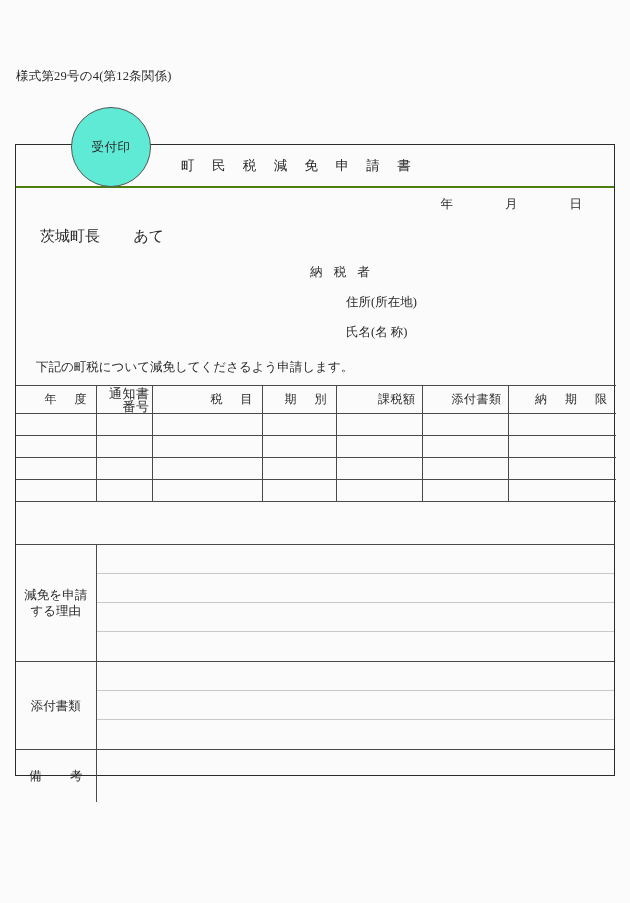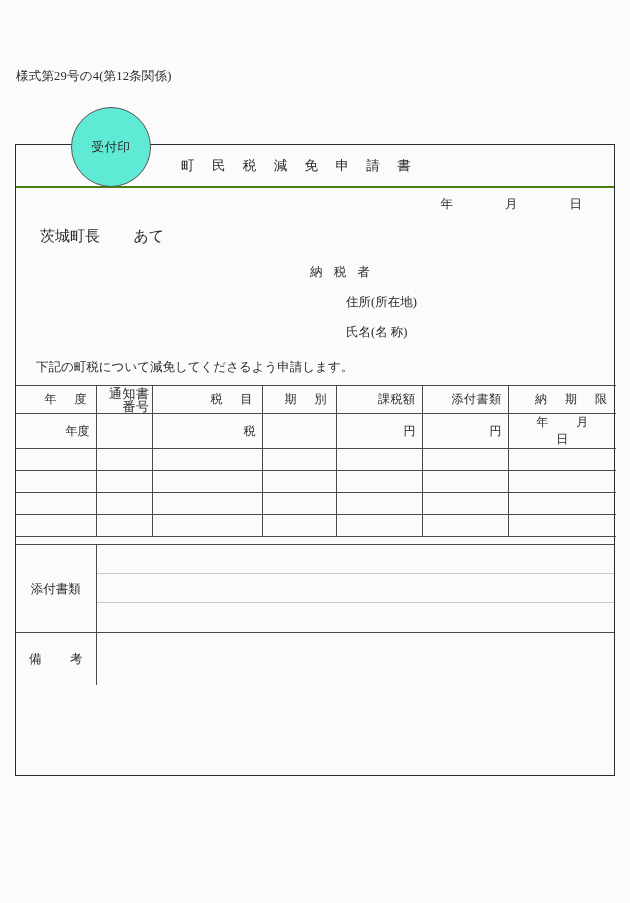--- a/index.html
+++ b/index.html
@@ -265,31 +265,20 @@
           <span>番号</span>
         </th>
         <th>税　目</th>
         <th>期　別</th>
         <th class="tight">課税額</th>
         <th class="tight">添付書類</th>
         <th>納　期　限</th>
       </tr>
     </thead>
     <tbody>
-      <tr>
-        <td class="unit-right">年度</td>
-        <td></td>
-        <td class="unit-right">税</td>
-        <td></td>
-        <td class="unit-right">円</td>
-        <td class="unit-right">円</td>
-        <td class="unit-date">
-          <span class="u">年</span><span class="u">月</span><span class="u">日</span>
-        </td>
-      </tr>
       <tr class="blank-row">
         <td></td>
         <td></td>
         <td></td>
         <td></td>
         <td></td>
         <td></td>
         <td></td>
       </tr>
       <tr class="blank-row">
@@ -317,20 +306,34 @@
         <td></td>
         <td></td>
         <td></td>
         <td></td>
       </tr>
     </tbody>
   </table>
 
   <table class="lower">
     <tbody>
+        <tr>
+      <td class="sec-label">
+        <span class="l2">減免を申請</span>
+        <span class="l2">する理由</span>
+      </td>
+      <td>
+        <div class="write-lines">
+          <div class="wl"></div>
+          <div class="wl"></div>
+          <div class="wl"></div>
+          <div class="wl"></div>
+        </div>
+      </td>
+    </tr>
     <tr>
       <td class="sec-label">添付書類</td>
       <td>
         <div class="write-lines">
           <div class="wl"></div>
           <div class="wl"></div>
           <div class="wl"></div>
         </div>
       </td>
     </tr>

